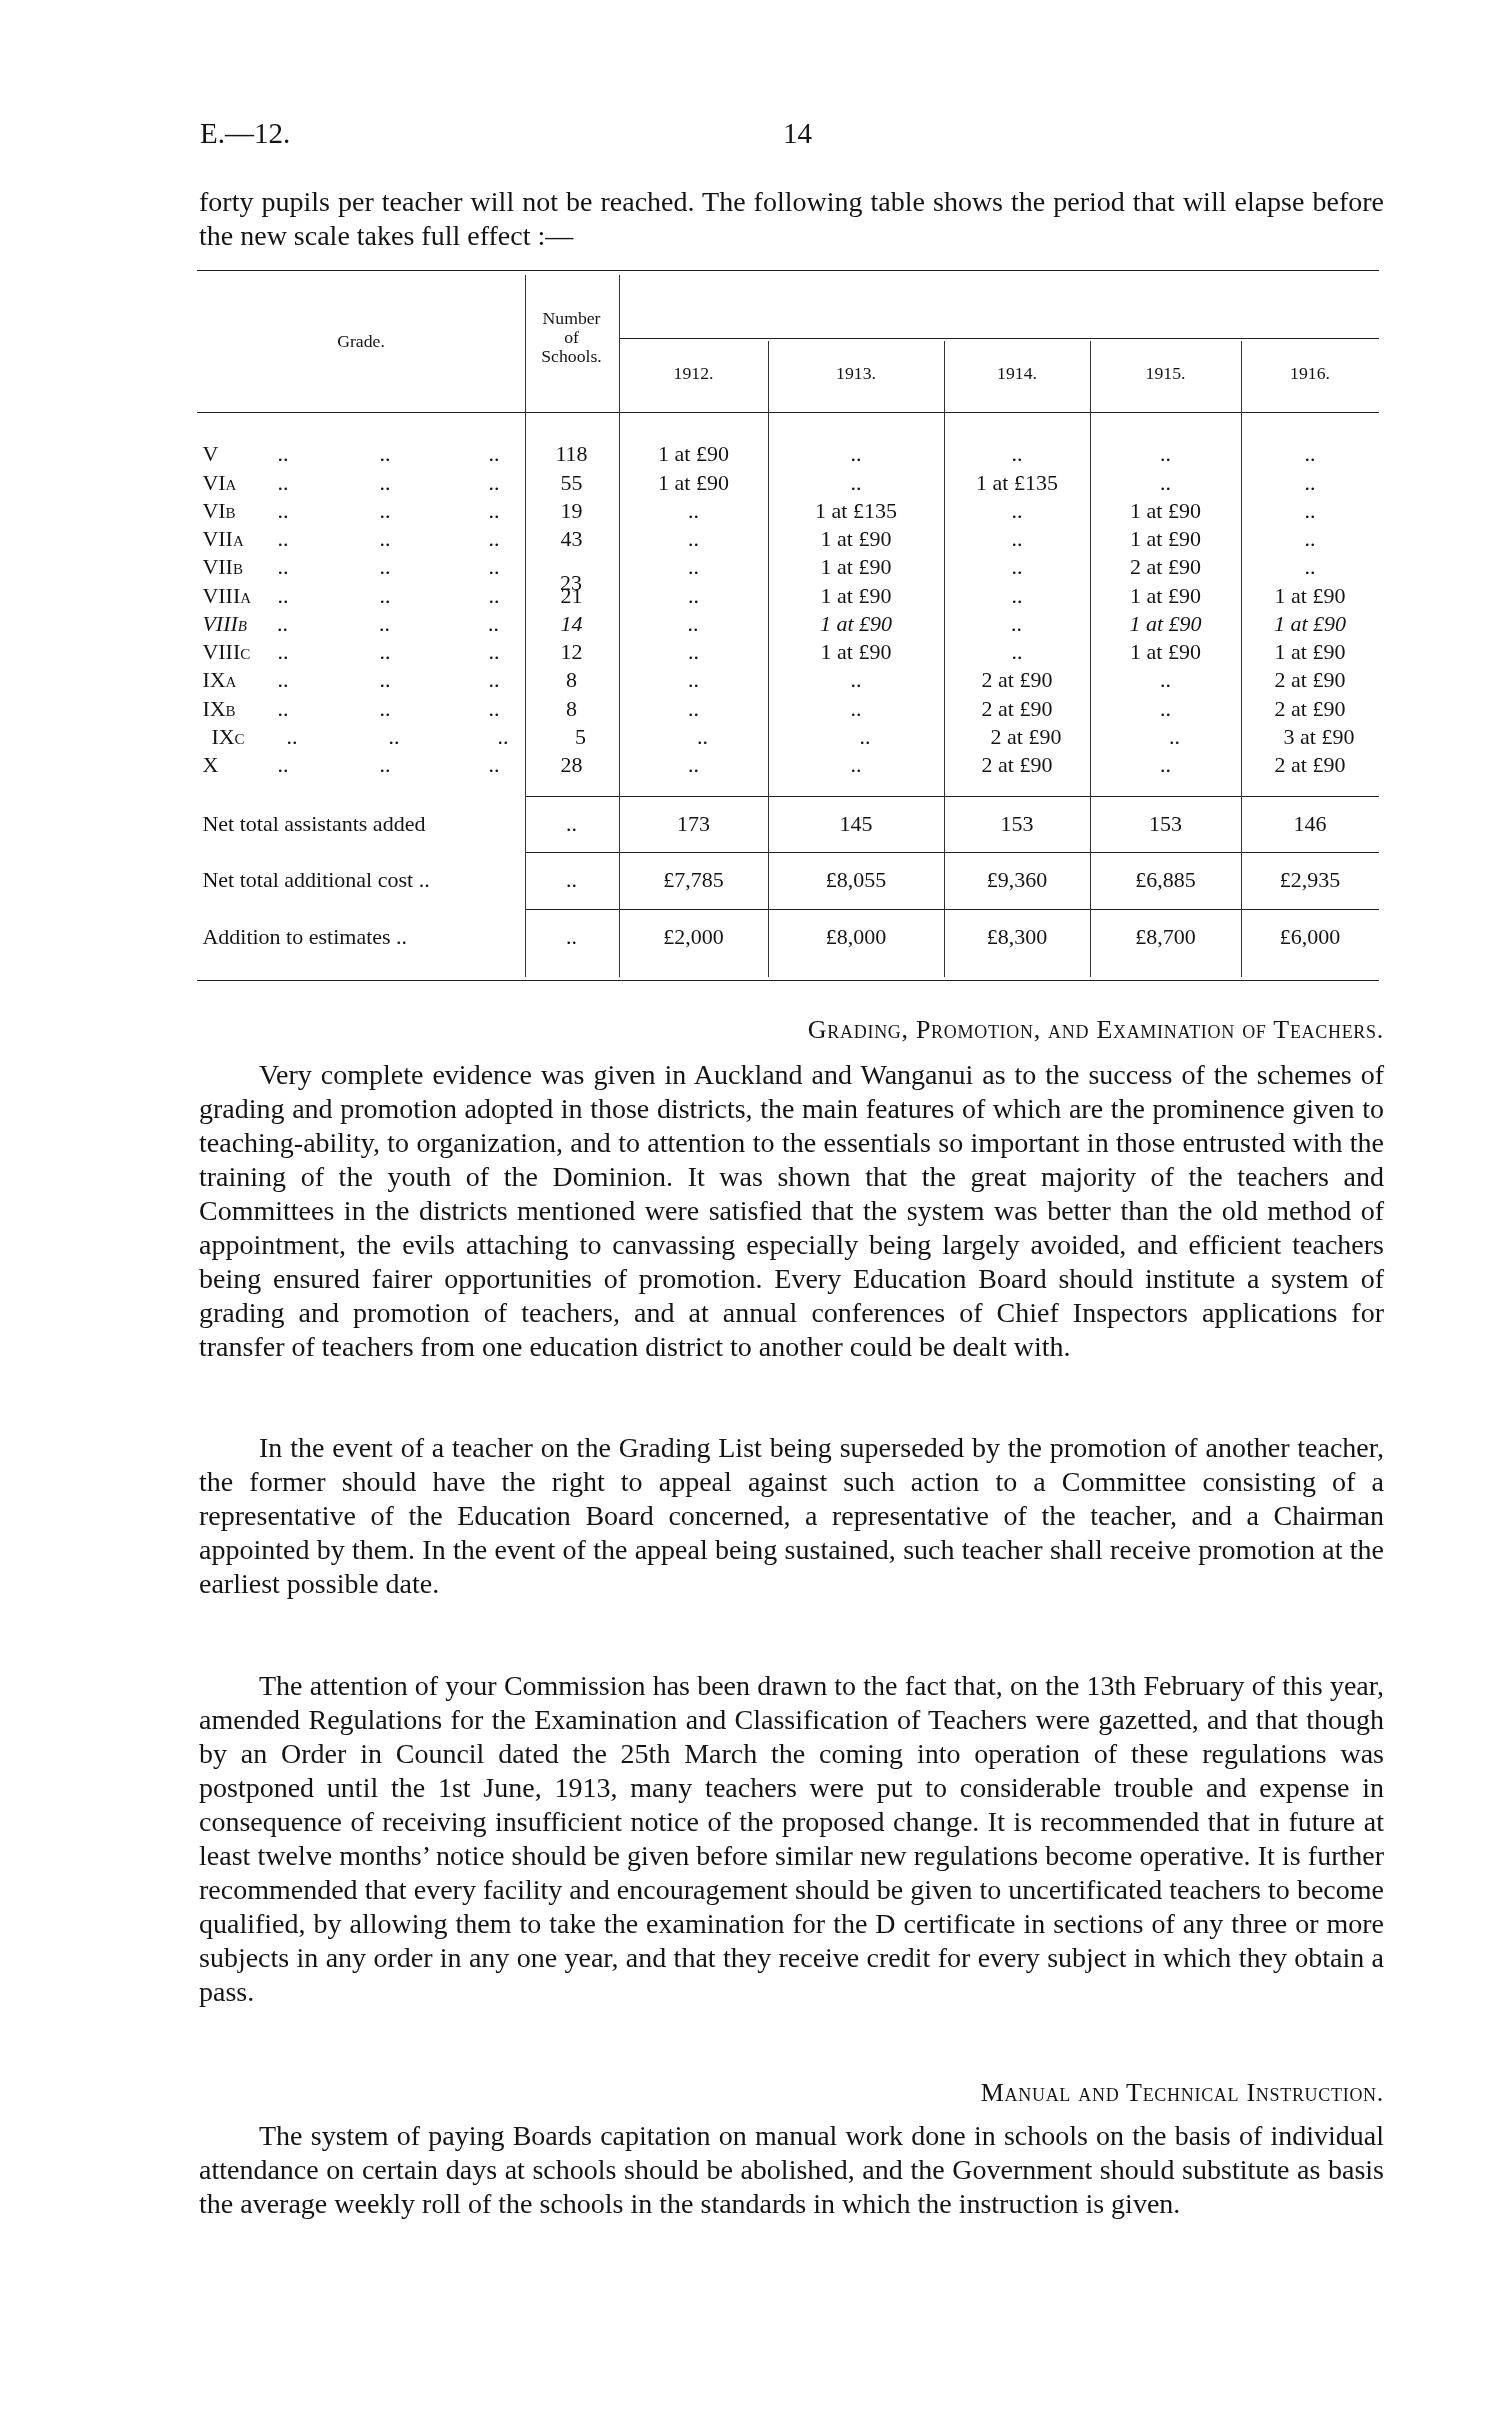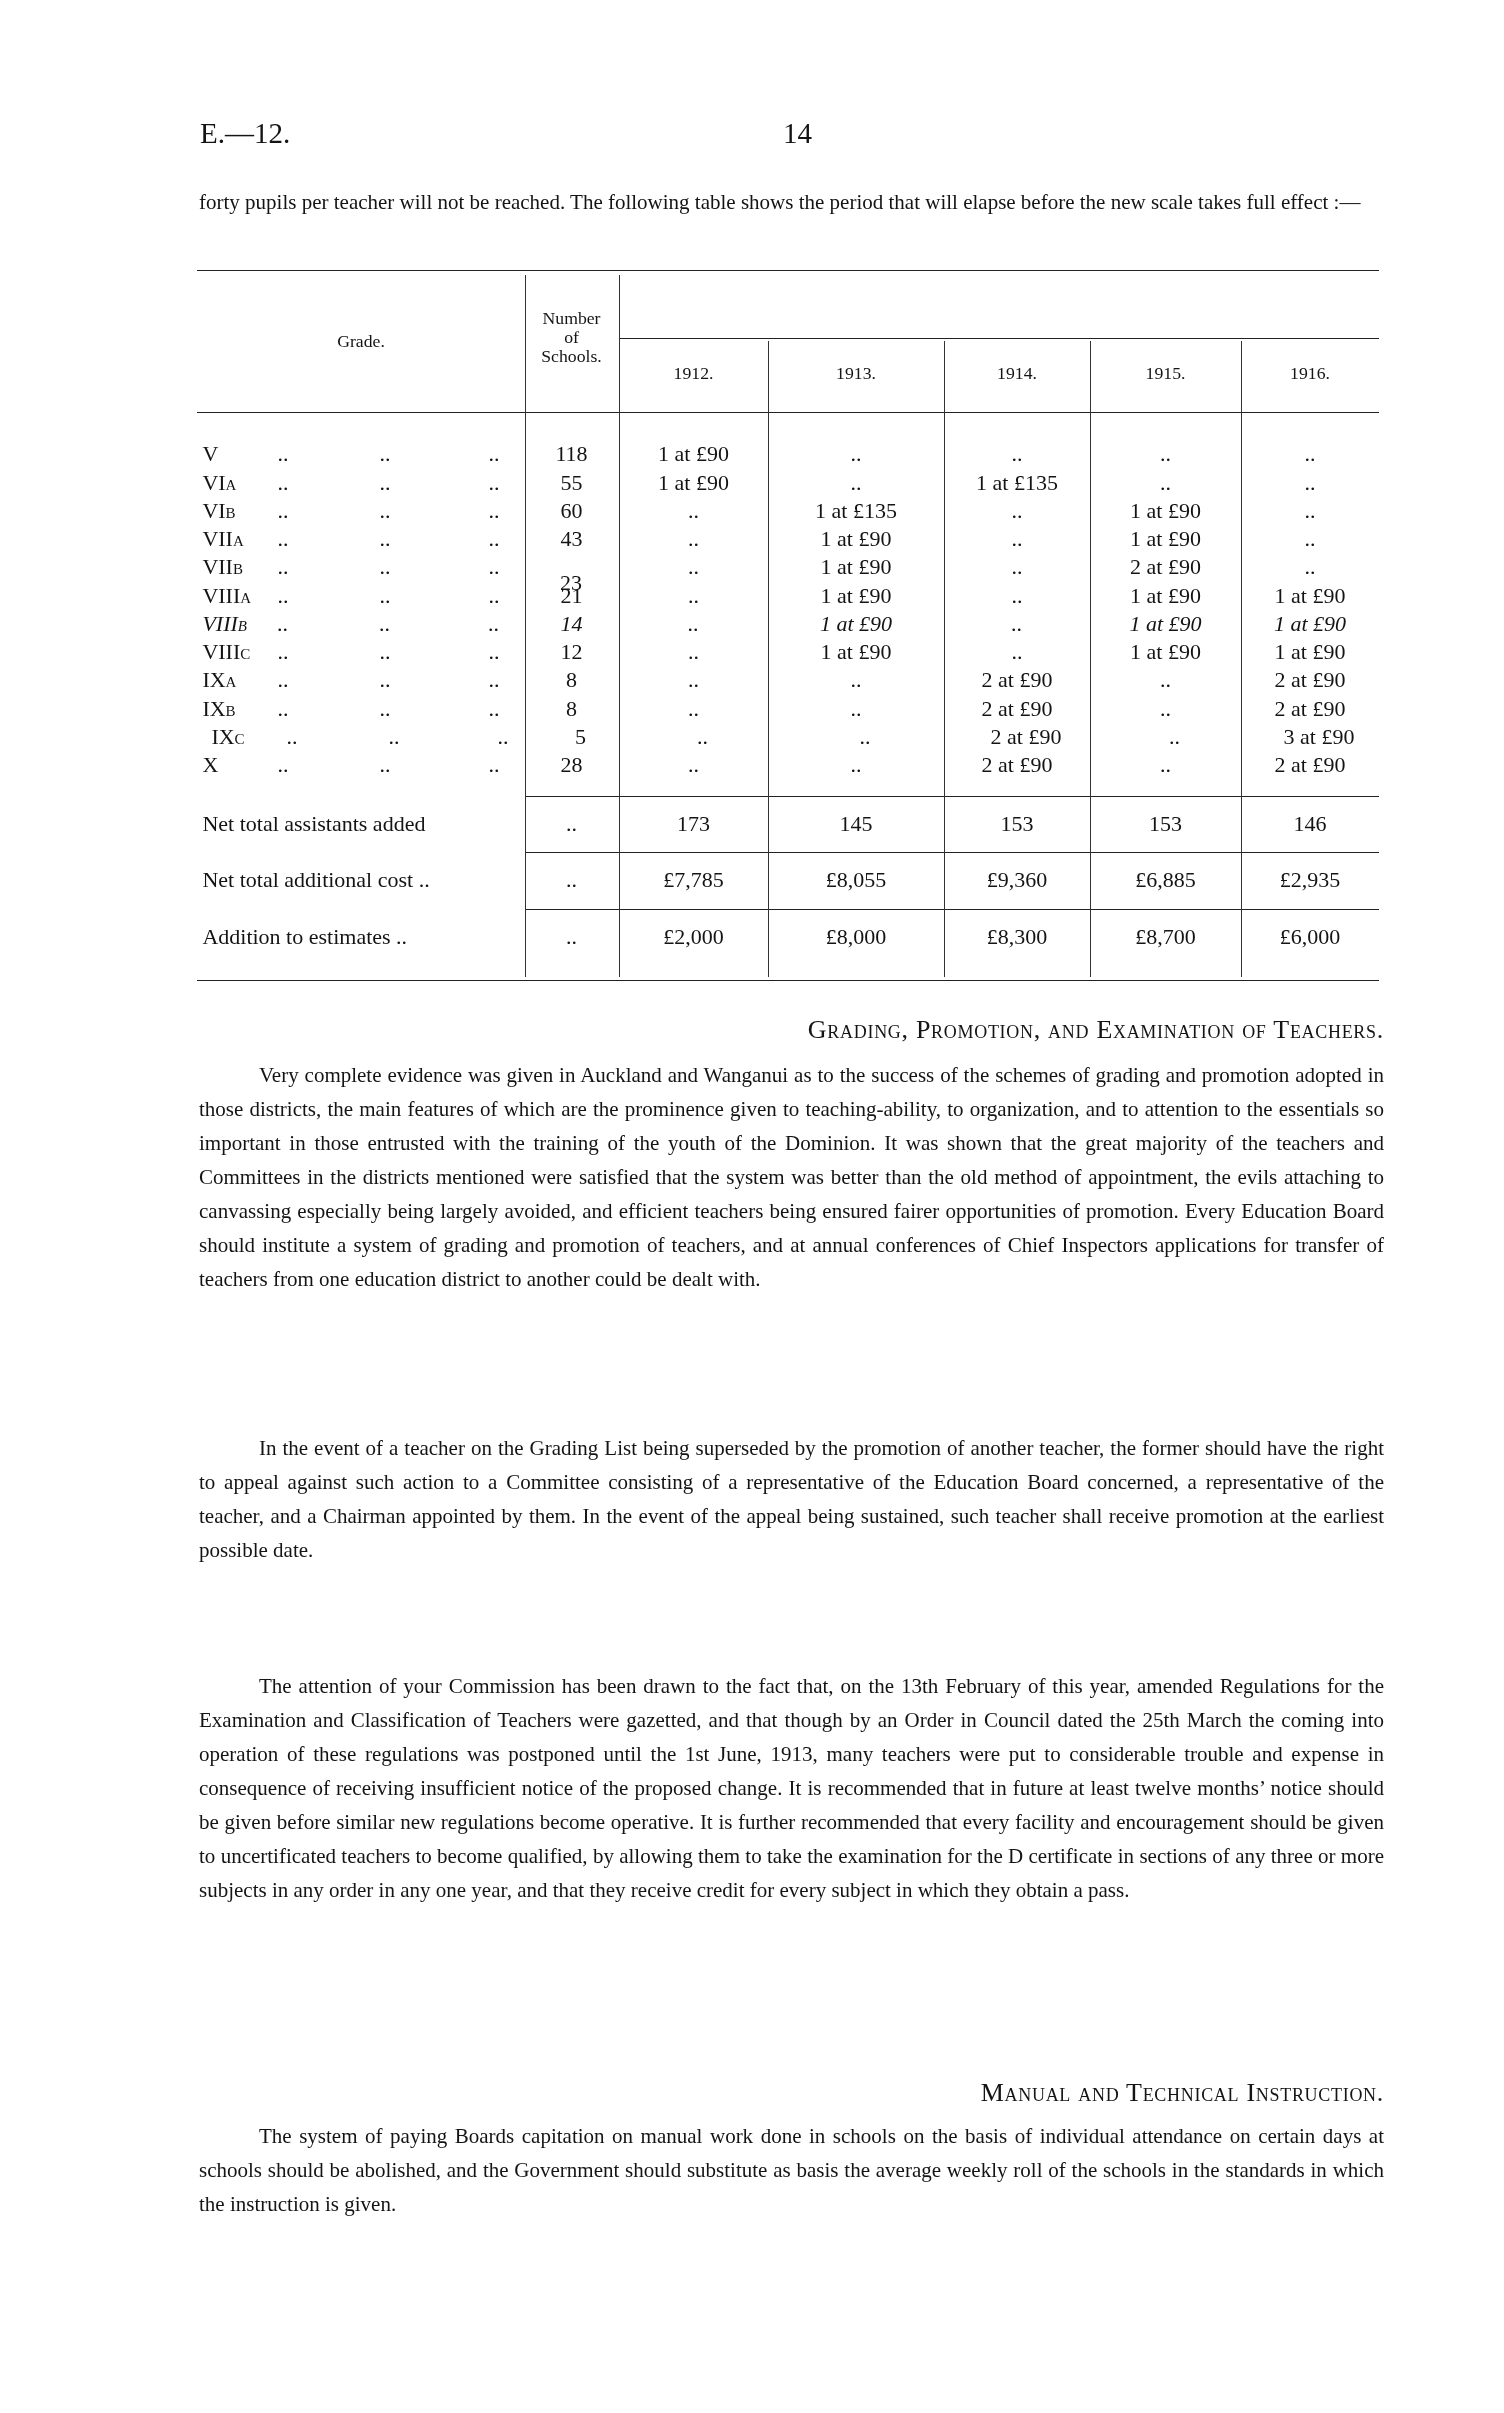--- a/index.html
+++ b/index.html
@@ -2,21 +2,21 @@
 <html style="font-size:11px"><head>
 <meta charset="utf-8">
 <style>
   html, body { margin:0; padding:0; background:#ffffff; }
   body { width:1505px; height:2413px; position:relative; overflow:hidden;
          font-family:"Liberation Serif","DejaVu Serif",serif; color:#141414; }
   .abs { position:absolute; }
   .hdr { top:117px; font-size:29px; }
   #doc-ref { left:200px; }
   #page-num { left:783px; }
-  .para { position:absolute; left:199px; width:1185px; font-size:21px; line-height:34px; text-align:justify; }
+  .para { position:absolute; left:199px; width:1185px; font-size:28px; line-height:34px; text-align:justify; }
   .para.indent { text-indent:60px; }
   .heading { position:absolute; left:199px; width:1185px; text-align:right; font-size:26px; font-variant:small-caps; letter-spacing:0.7px; }
 
   
   #salary-table { position:absolute; left:197px; top:270px; width:1182px; height:712px; }
   .rule { position:absolute; height:0; border-top:1.7px solid #222; }
   .vrule { position:absolute; width:0; border-left:1.4px solid #333; }
   .th { position:absolute; font-size:17.7px; text-align:center; line-height:20.4px; }
   .cell { position:absolute; font-size:22px; line-height:28px; text-align:center; white-space:nowrap; }
   .gradecell { position:absolute; left:5.4px; width:313px; font-size:22px; line-height:28px; white-space:nowrap; }
@@ -73,21 +73,21 @@
         <div class="gradecell" style="top:0;"><span>VI</span><sub>A</sub><span class="dots" style="left:75px;top:0;">..</span><span class="dots" style="left:177px;top:0;">..</span><span class="dots" style="left:286px;top:0;">..</span></div>
         <div class="cell" style="left:328px;width:93px;top:0;">55</div>
         <div class="cell" style="left:422px;width:149px;top:0;">1 at £90</div>
         <div class="cell" style="left:571px;width:176px;top:0;">..</div>
         <div class="cell" style="left:747px;width:146px;top:0;">1 at £135</div>
         <div class="cell" style="left:893px;width:151px;top:0;">..</div>
         <div class="cell" style="left:1044px;width:138px;top:0;">..</div>
       </div>
       <div style="position:absolute;left:0;top:227px;width:1182px;height:28px;">
         <div class="gradecell" style="top:0;"><span>VI</span><sub>B</sub><span class="dots" style="left:75px;top:0;">..</span><span class="dots" style="left:177px;top:0;">..</span><span class="dots" style="left:286px;top:0;">..</span></div>
-        <div class="cell" style="left:328px;width:93px;top:0;">60</div>
+        <div class="cell" style="left:328px;width:93px;top:0;">19</div>
         <div class="cell" style="left:422px;width:149px;top:0;">..</div>
         <div class="cell" style="left:571px;width:176px;top:0;">1 at £135</div>
         <div class="cell" style="left:747px;width:146px;top:0;">..</div>
         <div class="cell" style="left:893px;width:151px;top:0;">1 at £90</div>
         <div class="cell" style="left:1044px;width:138px;top:0;">..</div>
       </div>
       <div style="position:absolute;left:0;top:255px;width:1182px;height:28px;">
         <div class="gradecell" style="top:0;"><span>VII</span><sub>A</sub><span class="dots" style="left:75px;top:0;">..</span><span class="dots" style="left:177px;top:0;">..</span><span class="dots" style="left:286px;top:0;">..</span></div>
         <div class="cell" style="left:328px;width:93px;top:0;">43</div>
         <div class="cell" style="left:422px;width:149px;top:0;">..</div>

